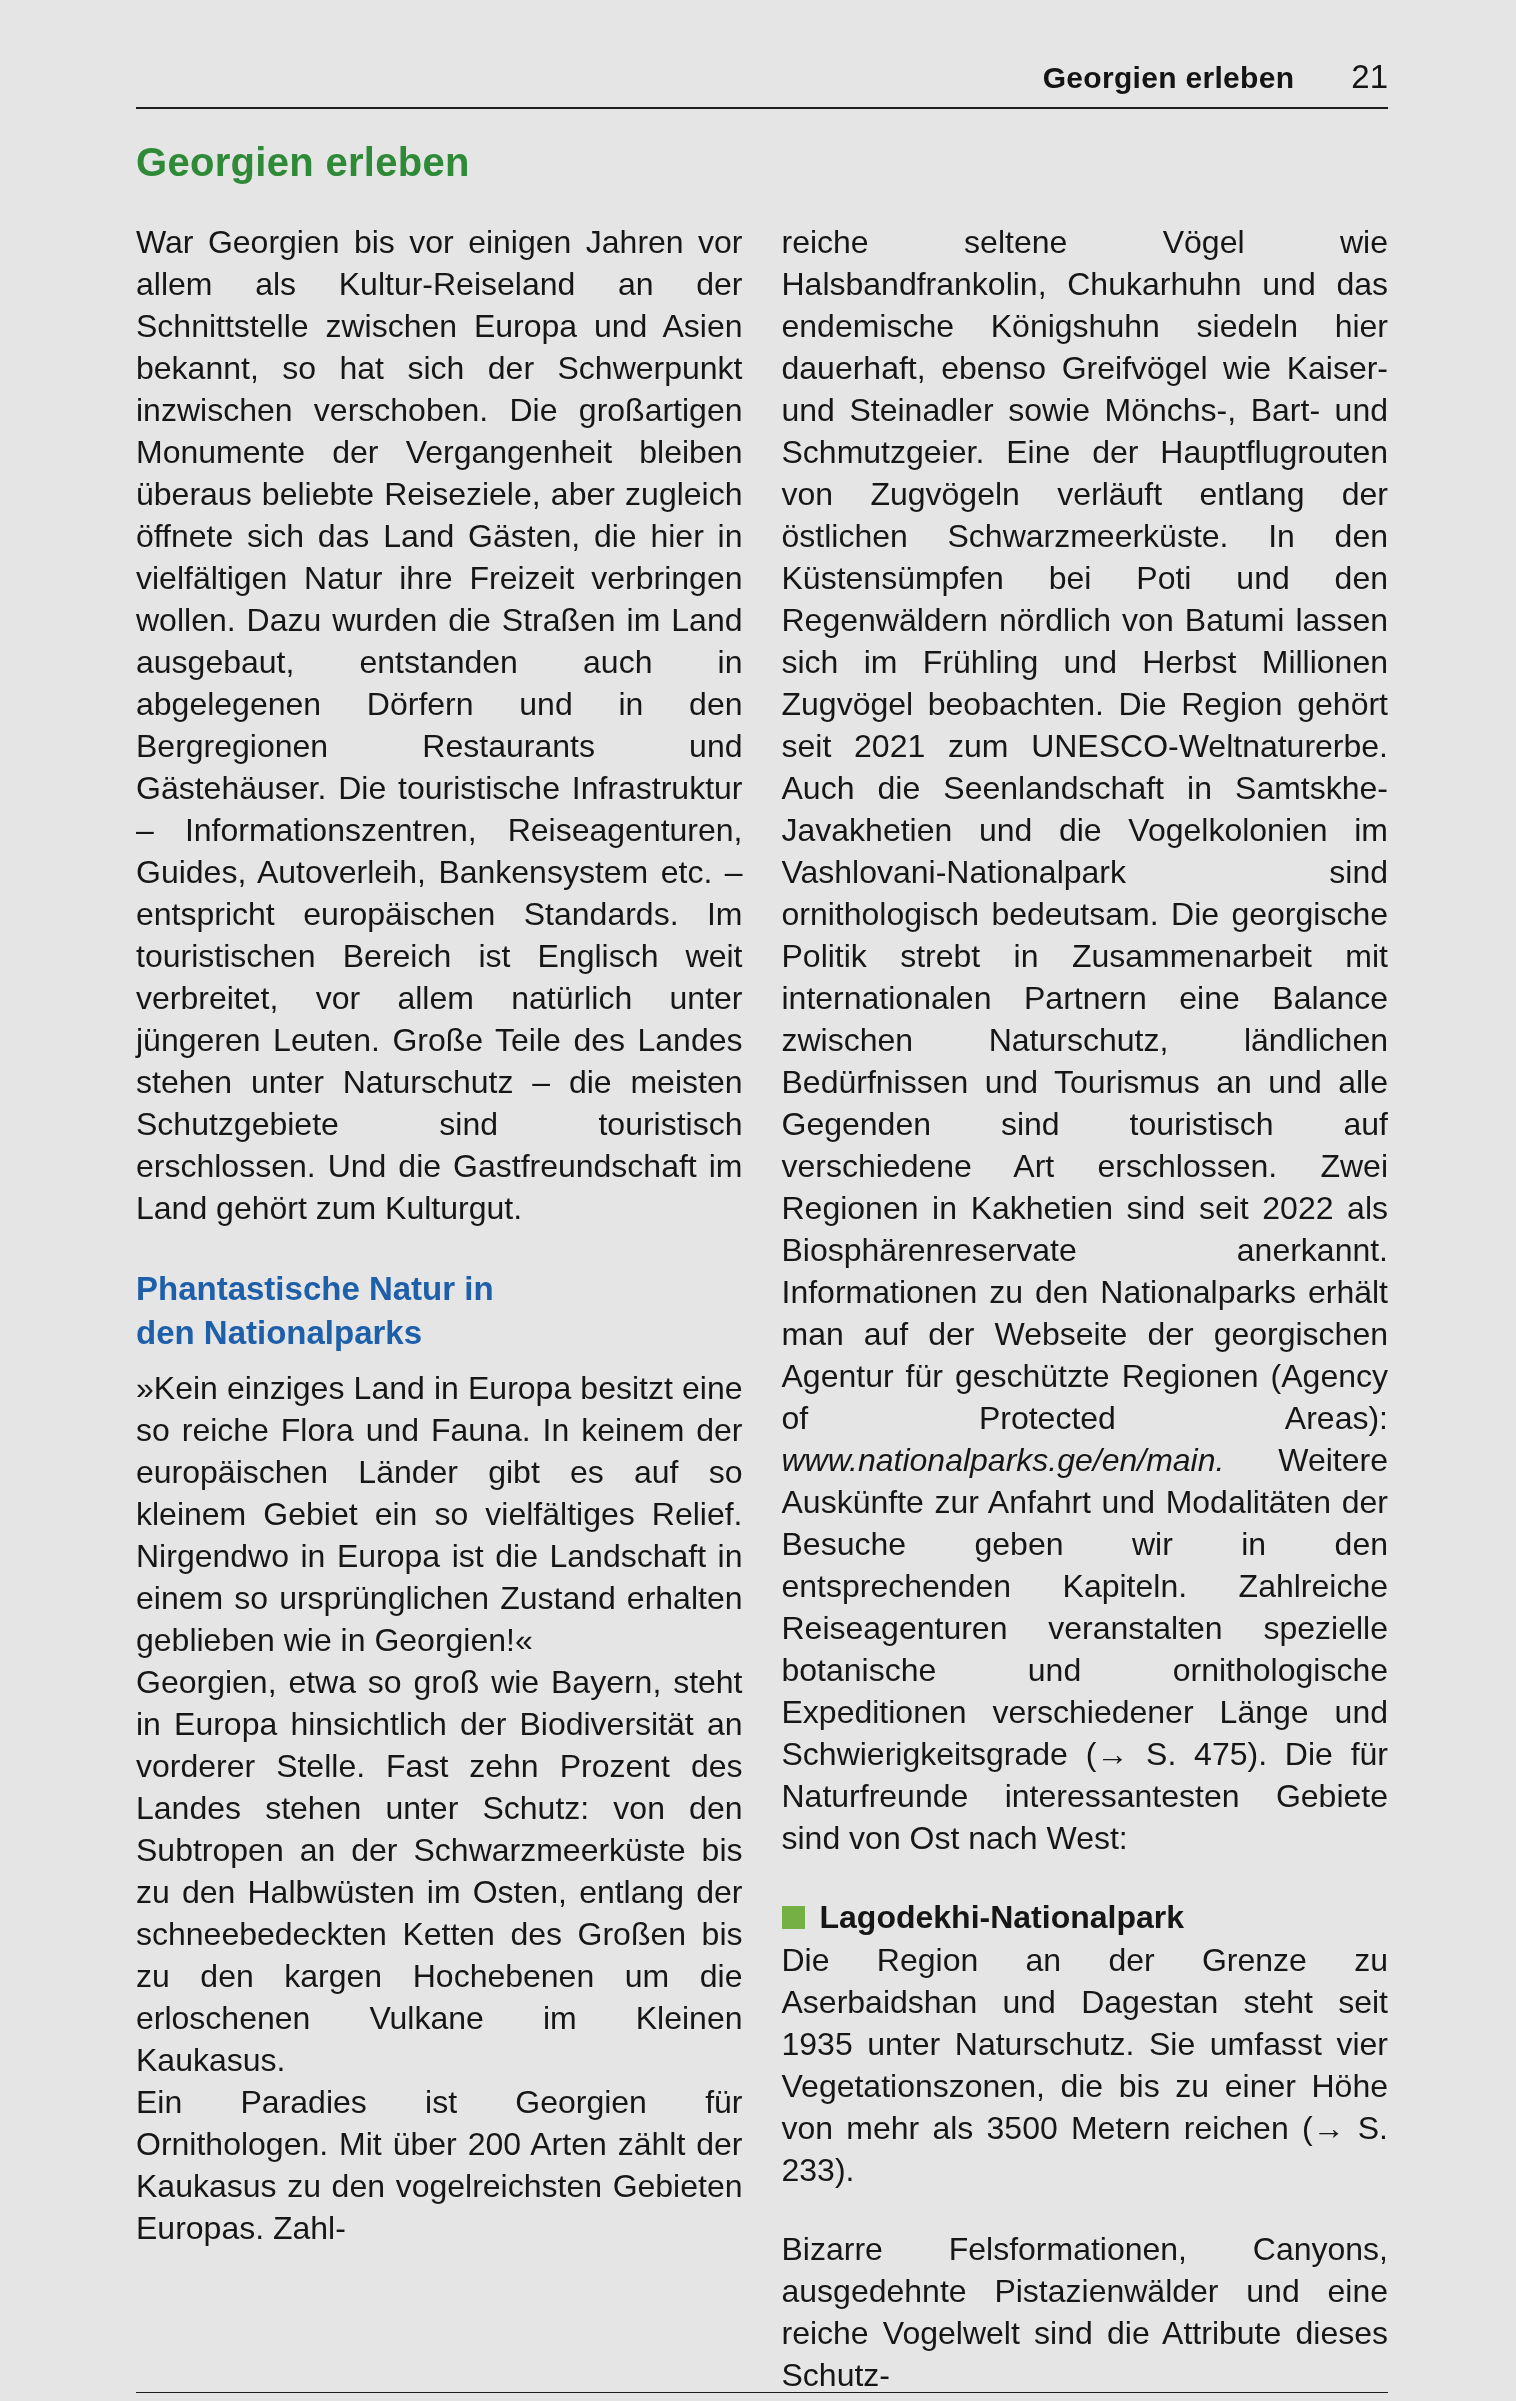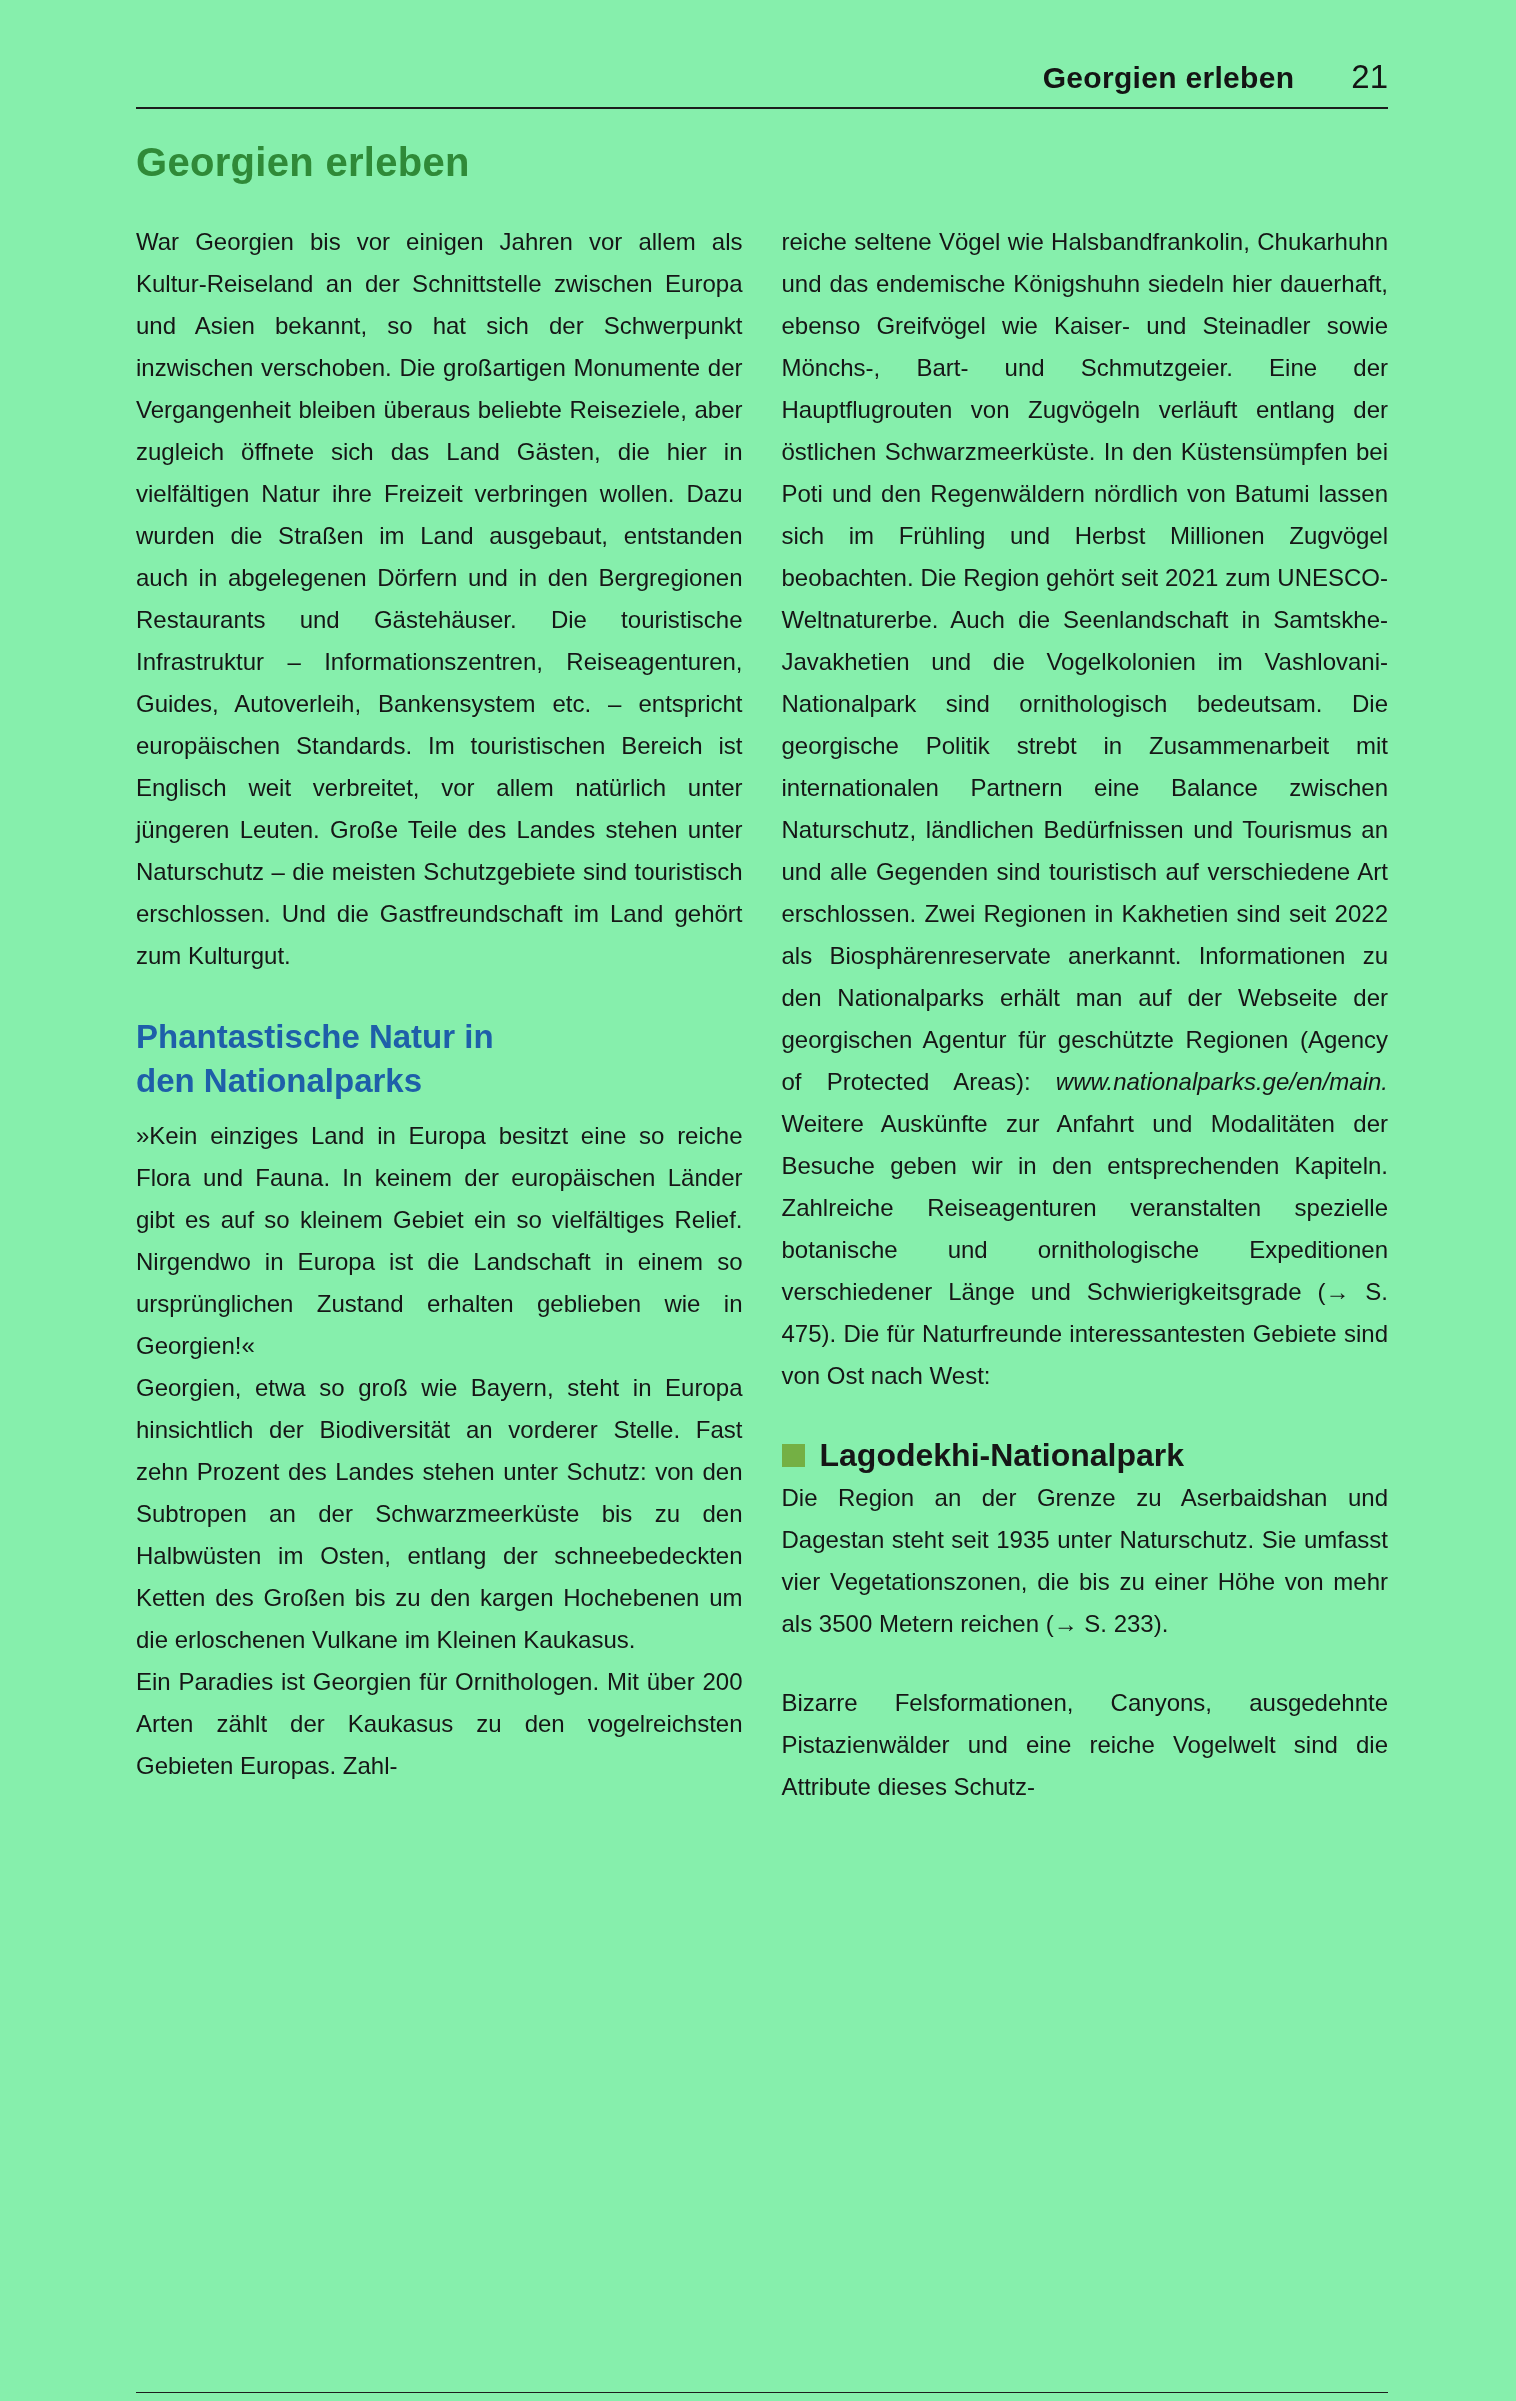--- a/index.html
+++ b/index.html
@@ -8,21 +8,21 @@
   }
   body {
     width: 1516px;
     height: 2401px;
     font-family: "Liberation Sans", "DejaVu Sans", sans-serif;
   }
   .page {
     position: relative;
     width: 1516px;
     height: 2401px;
-    background: #86efac;
+    background: #e5e5e5;
     overflow: hidden;
   }
   .running-header {
     position: absolute;
     top: 58px;
     left: 136px;
     width: 1252px;
     text-align: right;
     color: #141414;
   }
@@ -68,21 +68,21 @@
   }
   .col-title {
     color: #2f8a38;
     font-size: 40px;
     font-weight: bold;
     line-height: 44px;
     margin: 0 0 37px 0;
     letter-spacing: 0.3px;
   }
   p.body {
-    font-size: 24px;
+    font-size: 32px;
     line-height: 42px;
     text-align: justify;
     color: #161616;
     margin: 0;
     -webkit-hyphens: auto;
     hyphens: auto;
   }
   .subheading {
     color: #1e5fa9;
     font-size: 33px;

